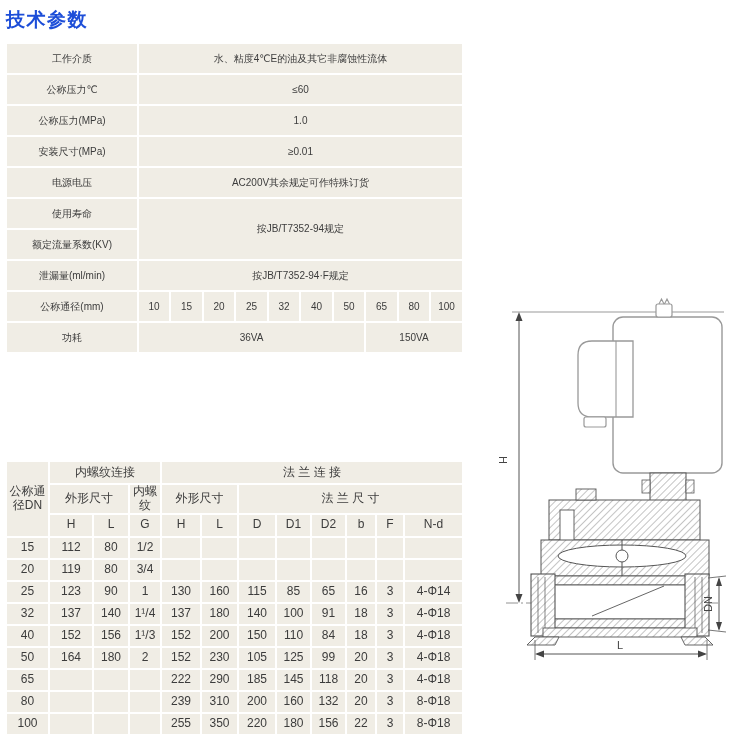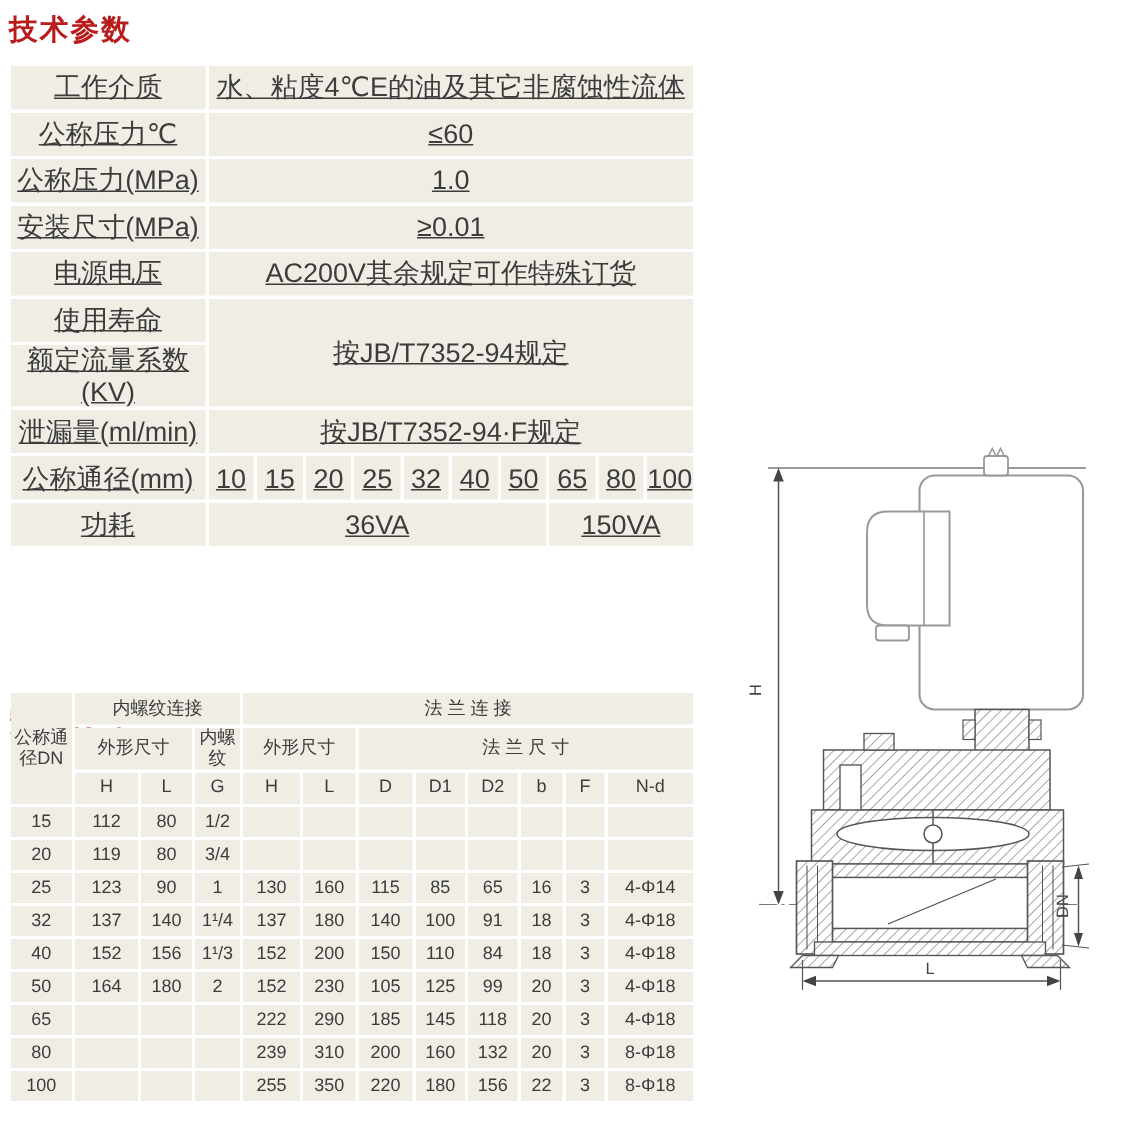--- a/index.html
+++ b/index.html
@@ -3,33 +3,33 @@
 <meta charset="utf-8">
 <style>
   html,body { margin:0; padding:0; }
   .page {
     position:relative; width:750px; height:750px; background:#ffffff;
     overflow:hidden; font-family:"Liberation Sans","DejaVu Sans",sans-serif;
     color:#3c3c3c;
   }
   .sec-title {
     position:absolute; left:6px; margin:0; font-size:19px; font-weight:bold;
-    color:#b91c1c; letter-spacing:1.5px;
+    color:#1d4ed8; letter-spacing:1.5px;
   }
   #title-tech { top:7px; }
   #title-install { top:422px;margin-top:46px; }
 
   table { border-collapse:collapse; table-layout:fixed; position:absolute; }
   td {
     border:2px solid #ffffff; background:#f0ede5; text-align:center;
     vertical-align:middle; padding:0; color:#3c3c3c; overflow:hidden;
     line-height:1.15;
   }
 
-  #tech-table { left:5px; top:42px; width:457px; font-size:18px;text-decoration:underline; }
+  #tech-table { left:5px; top:42px; width:457px; font-size:10px; }
   #tech-table td { height:29px; }
 
   #install-table { left:5px; top:460px; width:457px; font-size:12px; }
   #install-table td.hdr { height:21px; }
   #install-table td.dat { height:20px; }
 
   #drawing { position:absolute; left:492px; top:288px; }
   .dim-text { font-size:11px; fill:#444444; }
 </style>
 </head>

